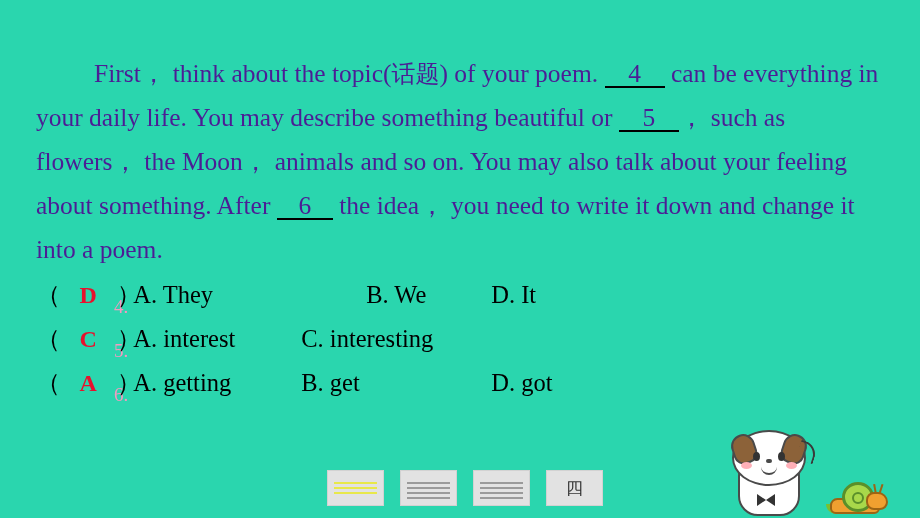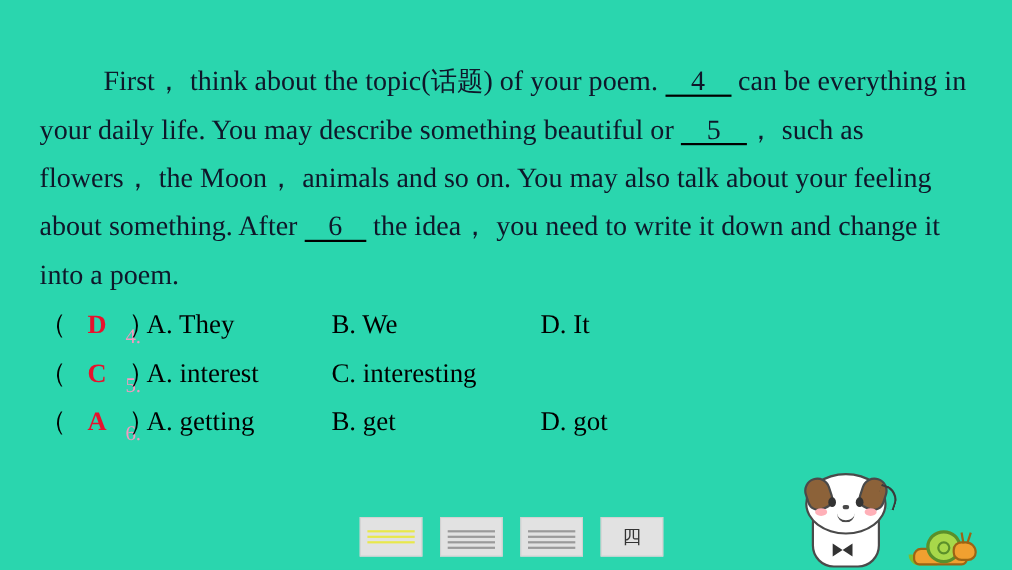--- a/index.html
+++ b/index.html
@@ -19,21 +19,21 @@
     height: 518px;
     background: #2ad6ae;
   }
   .passage {
     position: absolute;
     left: 36px;
     top: 52px;
     width: 856px;
     font-size: 25.5px;
     line-height: 44px;
-    color: #0f172a;
+    color: #4c1d95;
     text-align: left;
   }
   .passage .indent {
     display: inline-block;
     width: 58px;
   }
   .blank {
     display: inline-block;
     border-bottom: 2px solid #000;
     text-align: center;
@@ -77,21 +77,21 @@
     color: #f49ac1;
     font-size: 19px;
     padding-right: 5px;
     align-self: flex-end;
     line-height: 30px;
   }
   .opt {
     display: inline-block;
   }
   .r1 .o1 { width: 168px; }
-  .r1 .o2 { width: 190px; }
+  .r1 .o2 { width: 190px; text-align: center; }
   .r1 .o3 { width: 205px; }
   .r2 .o1 { width: 168px; }
   .r2 .o2 { width: 190px; }
   .r2 .o3 { width: 205px; }
   .r3 .o1 { width: 168px; }
   .r3 .o2 { width: 190px; }
   .r3 .o3 { width: 205px; }
 
   
   .thumbs {

